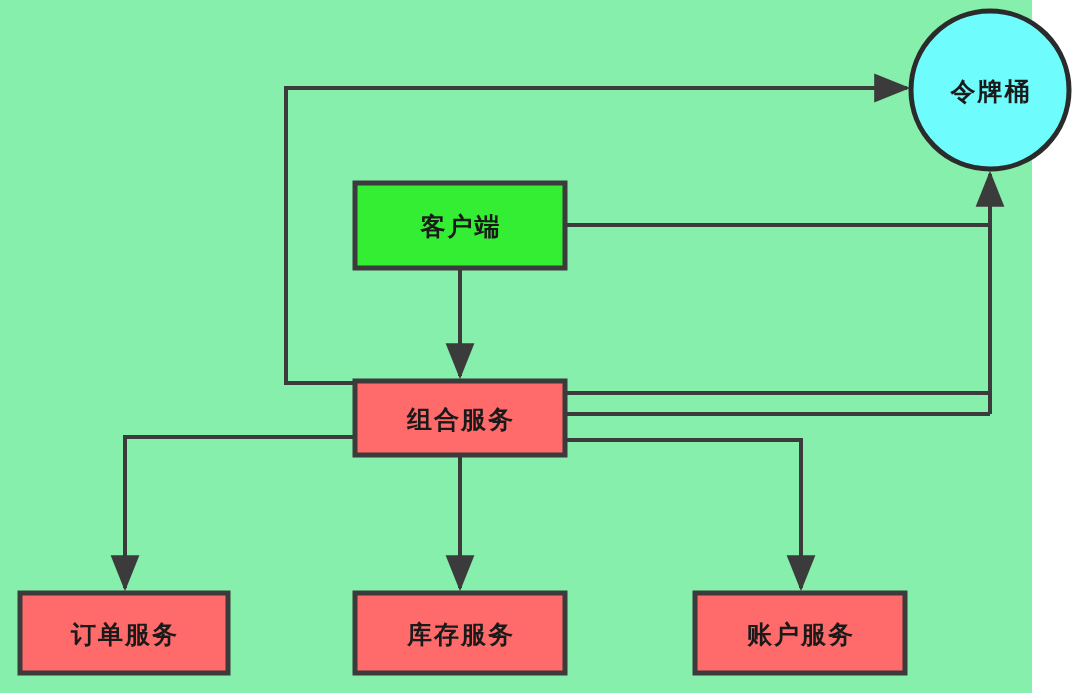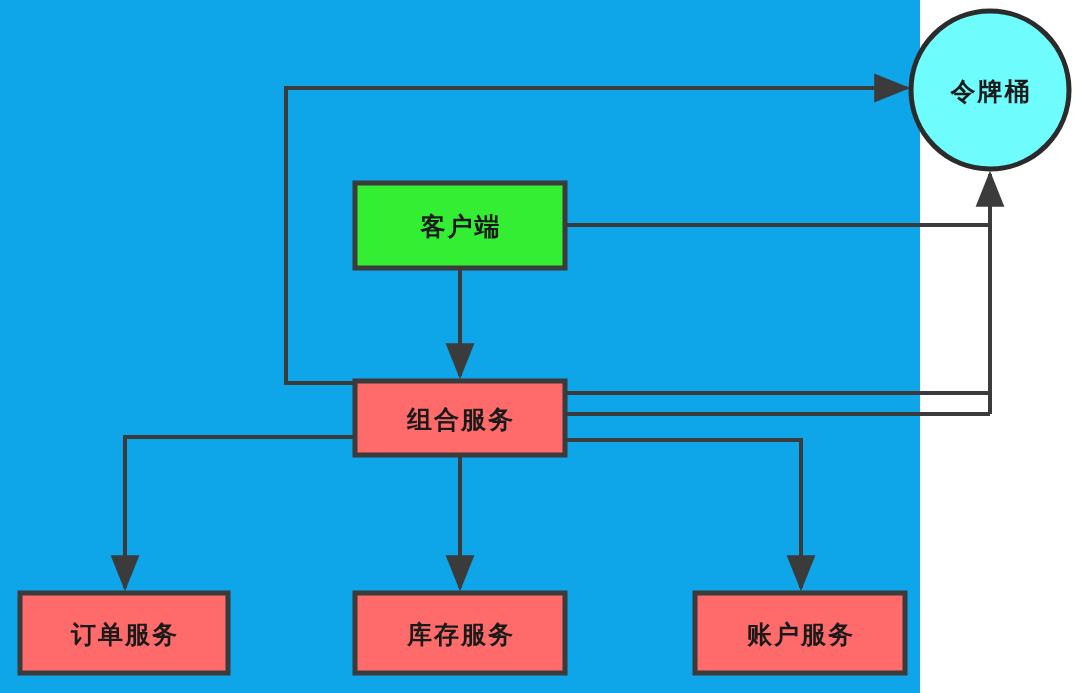--- a/index.html
+++ b/index.html
@@ -8,24 +8,23 @@
     background: #ffffff;
   }
   body {
     width: 1080px;
     height: 693px;
     overflow: hidden;
     font-family: "DejaVu Serif", "Liberation Serif", serif;
   }
   #diagram-root {
     position: relative;
-    width: 900px;
+    width: 1032px;
     height: 693px;
-    background: #0ea5e9;
-    padding-left: 20px;
+    background: #86efac;
   }
   svg.diagram-canvas {
     position: absolute;
     top: 0;
     left: 0;
     width: 1080px;
     height: 693px;
     display: block;
   }
   .node-label {

